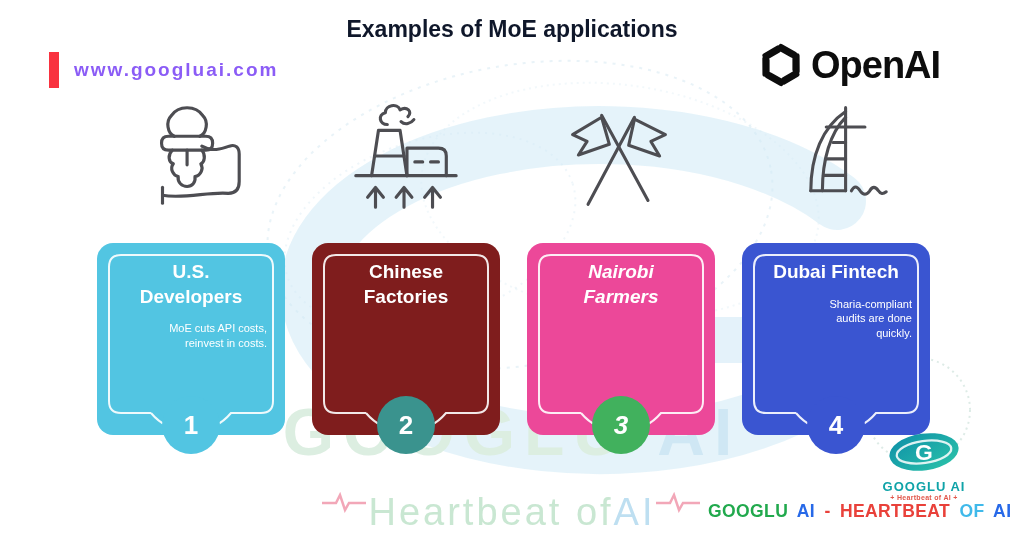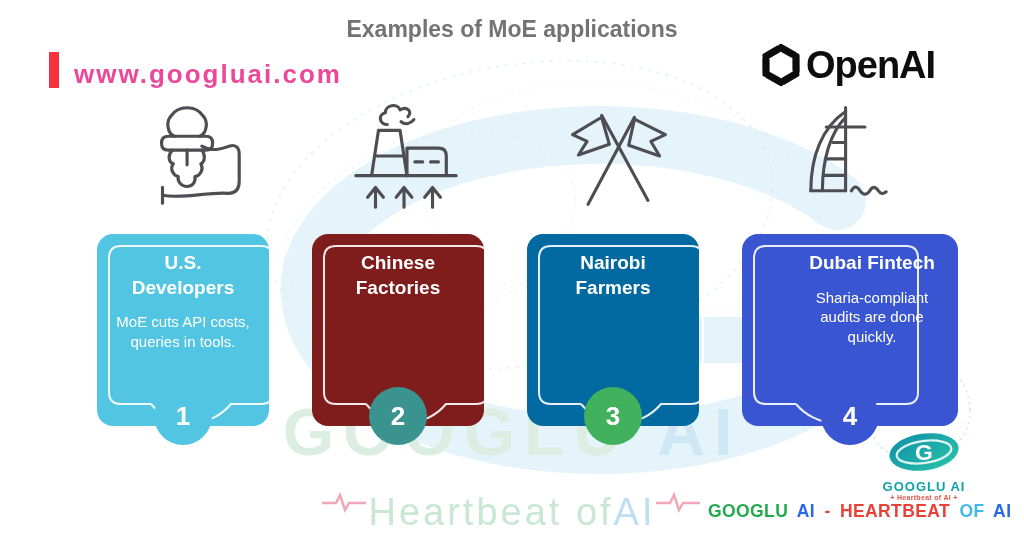--- a/index.html
+++ b/index.html
@@ -15,49 +15,49 @@
           font-size:66px;font-weight:700;letter-spacing:9px;color:#dceee1;white-space:nowrap;}
   .wm-big .wm-ai{color:#cfe7f4;}
   .wm-sub{position:absolute;top:491px;left:0;width:100%;z-index:1;display:flex;
           justify-content:center;font-size:38px;font-weight:400;
           letter-spacing:3px;color:#c9e7d2;white-space:nowrap;}
   .wm-sub .wm-ai{color:#bedff1;}
   .ekg{flex:0 0 auto;}
 
   
   .accent-bar{position:absolute;left:49px;top:52px;width:10px;height:36px;background:#f9323f;z-index:2;}
-  .site-url{position:absolute;left:74px;top:59px;font-size:26px;font-weight:800;
-            letter-spacing:2px;color:#ec4899;z-index:2;}
+  .site-url{position:absolute;left:74px;top:59px;font-size:19px;font-weight:800;
+            letter-spacing:2px;color:#8b5cf6;z-index:2;}
   .page-title{position:absolute;top:16px;left:0;width:100%;text-align:center;font-size:23px;
-              font-weight:700;color:#737373;z-index:2;}
-  .openai{position:absolute;left:756px;top:40px;display:flex;align-items:center;z-index:2;}
+              font-weight:700;color:#0f172a;z-index:2;}
+  .openai{position:absolute;left:756px;top:40px;display:flex;align-items:center;gap:5px;z-index:2;}
   .openai-word{font-size:38px;font-weight:700;color:#0d0d0d;letter-spacing:-1px;}
 
   
   .card-icon{position:absolute;z-index:2;}
   .card-icon svg{stroke:#4d4d52;stroke-width:3.2;fill:none;stroke-linecap:round;stroke-linejoin:round;}
   #icon-1{left:133px;top:92px;}
   #icon-2{left:346px;top:94px;}
   #icon-3{left:561px;top:96px;}
   #icon-4{left:776px;top:92px;}
 
   
-  .card{position:absolute;top:234px;width:172px;height:192px;border-radius:16px;z-index:2;
+  .card{position:absolute;top:243px;width:188px;height:192px;border-radius:16px;z-index:2;
         color:#fff;text-align:center;}
   .card-border{position:absolute;left:0;top:0;}
   .card-title{position:relative;margin:17px 10px 0;font-size:19px;font-weight:700;line-height:1.3;
               white-space:pre-line;}
-  .card-body{position:relative;margin:12px 18px 0;font-size:15px;line-height:1.32;white-space:pre-line;}
+  .card-body{position:relative;margin:12px 18px 0;font-size:11px;line-height:1.32;white-space:pre-line;text-align:right;}
   .num-circle{position:absolute;left:50%;top:153px;transform:translateX(-50%);width:58px;height:58px;
               border-radius:50%;display:flex;align-items:center;justify-content:center;
               font-size:26px;font-weight:700;}
   #card-1{left:97px;background:#52c5e2;}  #card-1 .num-circle{background:#52c5e2;}
   #card-2{left:312px;background:#7f1d1d;} #card-2 .num-circle{background:#3a938e;}
-  #card-3{left:527px;background:#0369a1;} #card-3 .num-circle{background:#41b15d;}
-  #card-4{left:742px;background:#3a55d1;padding-left:44px;} #card-4 .num-circle{background:#3a55d1;}
+  #card-3{left:527px;background:#ec4899;font-style:italic;} #card-3 .num-circle{background:#41b15d;}
+  #card-4{left:742px;background:#3a55d1;} #card-4 .num-circle{background:#3a55d1;}
 
   
   .logo-badge{position:absolute;left:874px;top:430px;width:100px;text-align:center;z-index:4;}
   .logo-badge-name{font-size:13px;font-weight:800;letter-spacing:1px;color:#0fa3a8;margin-top:1px;}
   .logo-badge-tag{font-size:7px;font-weight:700;color:#e2574b;letter-spacing:.3px;}
 
   
   .footer-tagline{position:absolute;left:708px;top:501px;z-index:4;font-size:17.5px;font-weight:800;
                   letter-spacing:.4px;white-space:nowrap;}
   .footer-tagline span{margin-right:4px;}
@@ -155,21 +155,21 @@
     </svg>
   </div>
 
   <div class="card" id="card-1">
     <svg class="card-border" width="188" height="192">
       <path d="M 54 170 H 24 Q 12 170 12 158 V 24 Q 12 12 24 12 H 164 Q 176 12 176 24 V 158 Q 176 170 164 170 H 134 A 52 52 0 0 1 54 170" fill="none" stroke="rgba(255,255,255,0.9)" stroke-width="2"></path>
     </svg>
     <div class="card-title">U.S.
 Developers</div>
     <div class="card-body">MoE cuts API costs,
-queries in tools.</div>
+reinvest in costs.</div>
     <div class="num-circle">1</div>
   </div>
 
   <div class="card" id="card-2">
     <svg class="card-border" width="188" height="192">
       <path d="M 54 170 H 24 Q 12 170 12 158 V 24 Q 12 12 24 12 H 164 Q 176 12 176 24 V 158 Q 176 170 164 170 H 134 A 52 52 0 0 1 54 170" fill="none" stroke="rgba(255,255,255,0.9)" stroke-width="2"></path>
     </svg>
     <div class="card-title">Chinese
 Factories</div>
     <div class="num-circle">2</div>

